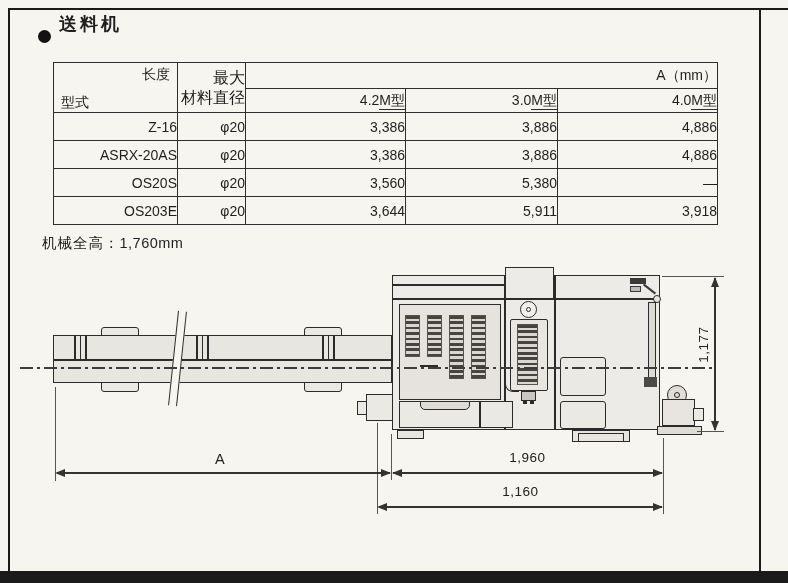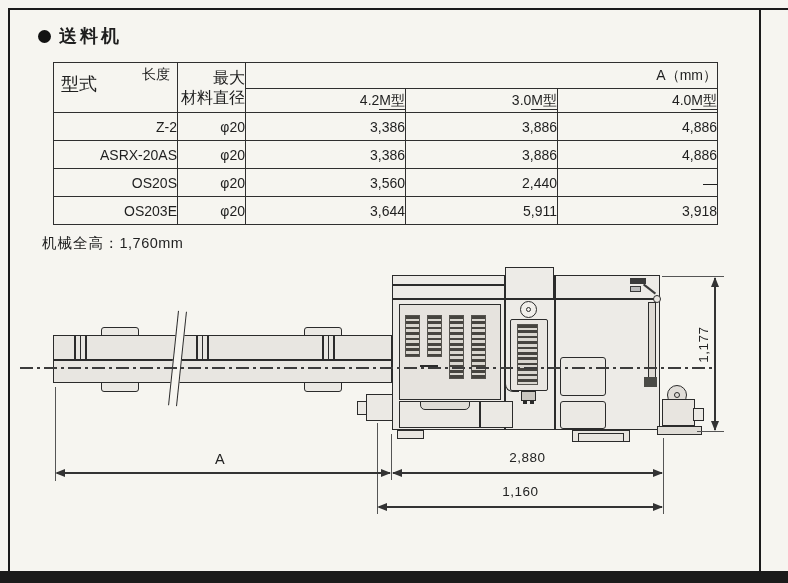--- a/index.html
+++ b/index.html
@@ -20,21 +20,21 @@
   table.spec td{border:1.6px solid #2f2f2f;font-size:14px;text-align:right;
     padding:0;vertical-align:middle;background:#f6f5f0;margin-top:48px;}
   td.model-cell{text-align:left;padding-left:8px;}
   td.diag{position:relative;
     background:
       linear-gradient(to bottom right,
         transparent calc(50% - 0.8px), #2f2f2f calc(50% - 0.8px),
         #2f2f2f calc(50% + 0.8px), transparent calc(50% + 0.8px)),
       #f6f5f0;}
   .diag-tr{position:absolute;top:3px;right:7px;font-size:14px;}
-  .diag-bl{position:absolute;bottom:16px;left:7px;font-size:18px;}
+  .diag-bl{position:absolute;bottom:0;left:7px;font-size:14px;}
   .two-line{font-size:16px;line-height:1.2;}
   .u-part{border-bottom:1.4px solid #2f2f2f;padding-bottom:1px;}
   
   .note{font-size:14.5px;letter-spacing:1px;}
   .note .val{letter-spacing:0.5px;}
   
   .dw{border:1.5px solid #2b2b2b;background:#ebe9e4;}
   .fill2{background:#e6e3de;}
   .fill3{background:#dfdcd6;}
   .hline{background:#2b2b2b;height:1.5px;}
@@ -53,21 +53,21 @@
 </style>
 </head>
 <body>
 
 <div class="abs frame-line" style="left:8px;top:8px;width:780px;height:2px;"></div>
 <div class="abs frame-line" style="left:8px;top:8px;width:2px;height:565px;"></div>
 <div class="abs frame-line" style="left:759px;top:8px;width:2px;height:565px;"></div>
 <div class="abs frame-line" style="left:0px;top:571px;width:788px;height:12px;"></div>
 
 <div class="abs title-bullet" style="left:38px;top:30px;"></div>
-<div class="abs title-text" style="left:59px;top:24px;">送料机</div>
+<div class="abs title-text" style="left:59px;top:12px;">送料机</div>
 
 <table class="spec abs" style="left:53px;top:62px;width:664px;">
   <colgroup>
       <col style="width:124px">
       <col style="width:68px">
       <col style="width:160px">
       <col style="width:152px">
       <col style="width:160px">
     </colgroup>
   <tbody>
@@ -83,38 +83,38 @@
       </div>
     </td>
     <td colspan="3">A（mm）</td>
   </tr>
   <tr style="height:24px;">
     <td><span>4.2</span><span class="u-part">M型</span></td>
     <td><span>3.0</span><span class="u-part">M型</span></td>
     <td><span>4.0</span><span class="u-part">M型</span></td>
   </tr>
   <tr style="height:28px;">
-    <td class="model-cell">Z-2</td>
+    <td class="model-cell">Z-16</td>
     <td>φ20</td>
     <td>3,386</td>
     <td>3,886</td>
     <td>4,886</td>
   </tr>
   <tr style="height:28px;">
     <td class="model-cell">ASRX-20AS</td>
     <td>φ20</td>
     <td>3,386</td>
     <td>3,886</td>
     <td>4,886</td>
   </tr>
   <tr style="height:28px;">
     <td class="model-cell">OS20S</td>
     <td>φ20</td>
     <td>3,560</td>
-    <td>2,440</td>
+    <td>5,380</td>
     <td>—</td>
   </tr>
   <tr style="height:28px;">
     <td class="model-cell">OS203E</td>
     <td>φ20</td>
     <td>3,644</td>
     <td>5,911</td>
     <td>3,918</td>
   </tr>
 </tbody>
@@ -196,21 +196,21 @@
 <div class="abs ext" style="left:697px;top:431px;width:27px;height:1px;"></div>
 
 <div class="abs dimline" style="left:57px;top:472px;width:333px;height:1.5px;"></div>
 <div class="abs ar ar-l" style="left:55px;top:469px;"></div>
 <div class="abs ar ar-r" style="left:381px;top:469px;"></div>
 <div class="abs dimlabel" style="left:205px;top:451px;width:30px;font-size:14.5px;">A</div>
 
 <div class="abs dimline" style="left:393px;top:472px;width:269px;height:1.5px;"></div>
 <div class="abs ar ar-l" style="left:392px;top:469px;"></div>
 <div class="abs ar ar-r" style="left:653px;top:469px;"></div>
-<div class="abs dimlabel" style="left:485px;top:450px;width:85px;">2,880</div>
+<div class="abs dimlabel" style="left:485px;top:450px;width:85px;">1,960</div>
 
 <div class="abs dimline" style="left:379px;top:506px;width:283px;height:1.5px;"></div>
 <div class="abs ar ar-l" style="left:377px;top:503px;"></div>
 <div class="abs ar ar-r" style="left:653px;top:503px;"></div>
 <div class="abs dimlabel" style="left:478px;top:484px;width:85px;">1,160</div>
 
 <div class="abs dimline" style="left:714px;top:278px;width:1.5px;height:152px;"></div>
 <div class="abs ar ar-u" style="left:711px;top:277px;"></div>
 <div class="abs ar ar-d" style="left:711px;top:421px;"></div>
 <div class="abs dimlabel" style="left:676px;top:337px;width:55px;transform:rotate(-90deg);">1,177</div>

